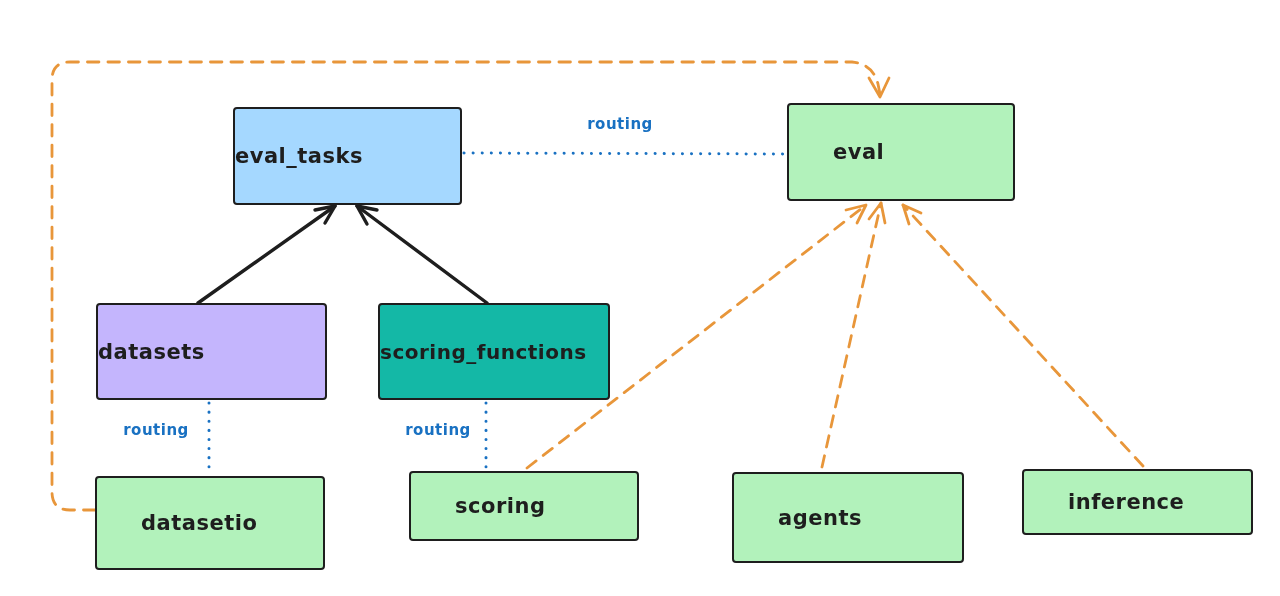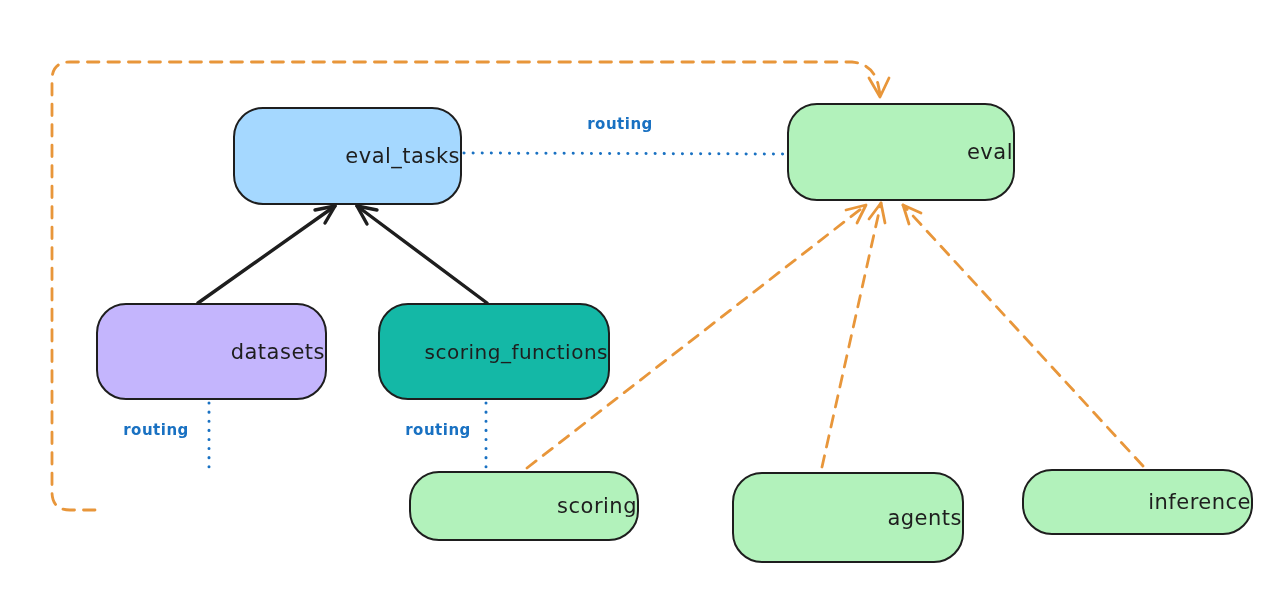--- a/index.html
+++ b/index.html
@@ -18,28 +18,29 @@
   .edges-layer {
     position: absolute;
     left: 0; top: 0;
     width: 1280px; height: 596px;
     pointer-events: none;
   }
   .node {
     position: absolute;
     box-sizing: border-box;
     border: 2.8px solid #1e1e1e;
-    border-radius: 30px;
+    border-radius: 4px;
     display: flex;
     align-items: center;
-    justify-content: flex-end;
+    justify-content: flex-start;
     color: #1e1e1e;
     font-size: 21px;
     letter-spacing: 0.5px;
     white-space: nowrap;
+    font-weight: bold;
   }
   .node.fill-blue  { background: #a5d8ff; }
   .node.fill-green { background: #b2f2bb; padding-left: 44px; }
 
   .n-eval_tasks        { left: 233px; top: 107px; width: 229px; height: 98px; }
   .n-eval              { left: 787px; top: 103px; width: 228px; height: 98px; }
   .n-datasets          { left:  96px; top: 303px; width: 231px; height: 97px; }
   .n-scoring_functions { left: 378px; top: 303px; width: 232px; height: 97px; font-size: 20px; }
   .n-datasetio         { left:  95px; top: 476px; width: 230px; height: 94px; }
   .n-scoring           { left: 377px; top: 471px; width: 230px; height: 70px; margin-left: 32px; }
@@ -112,20 +113,23 @@
   </div>
   <div class="node n-eval fill-green" style="background: rgb(178, 242, 187);">
     <span>eval</span>
   </div>
   <div class="node n-datasets fill-blue" style="background: #c4b5fd;">
     <span>datasets</span>
   </div>
   <div class="node n-scoring_functions fill-blue" style="background: #14b8a6;">
     <span>scoring_functions</span>
   </div>
+  <div class="node n-datasetio fill-green" style="background: rgb(178, 242, 187);">
+    <span>datasetio</span>
+  </div>
   <div class="node n-scoring fill-green" style="background: rgb(178, 242, 187);">
     <span>scoring</span>
   </div>
   <div class="node n-agents fill-green" style="background: rgb(178, 242, 187);">
     <span>agents</span>
   </div>
   <div class="node n-inference fill-green" style="background: rgb(178, 242, 187);">
     <span>inference</span>
   </div>
 

